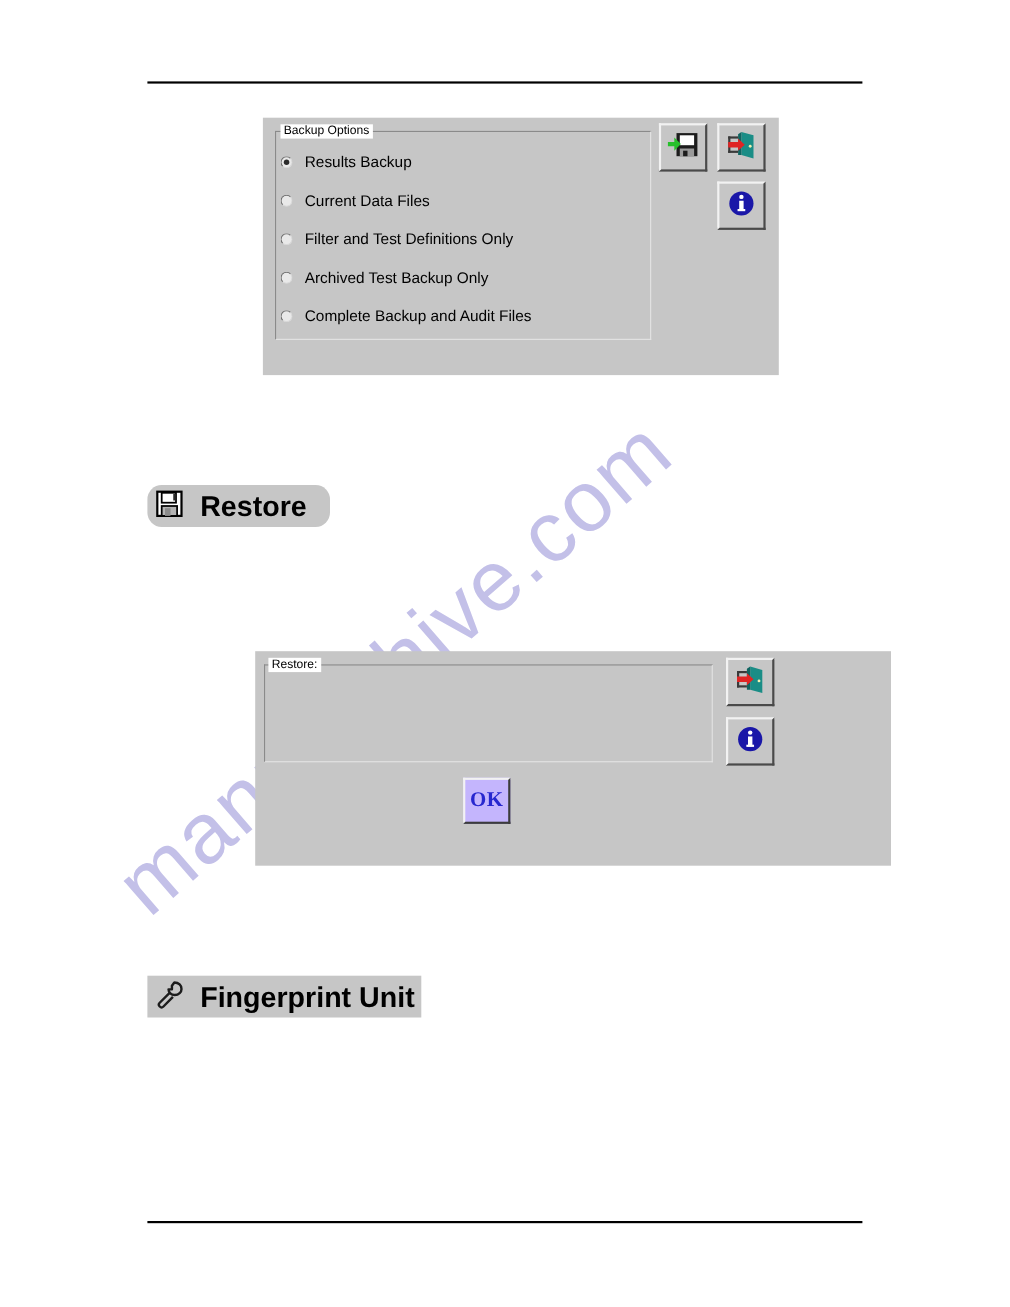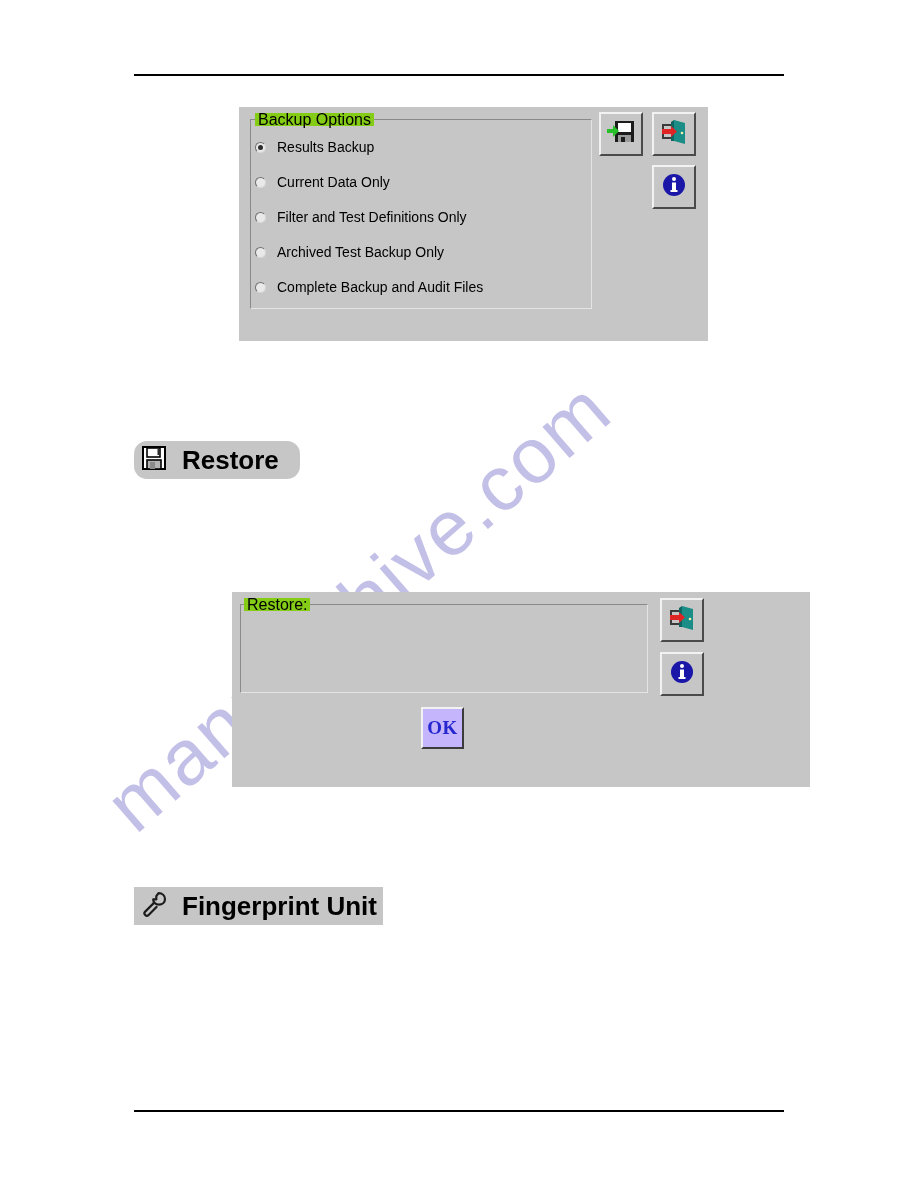--- a/index.html
+++ b/index.html
@@ -61,23 +61,23 @@
   }
   .group-box {
     position: absolute;
     border: 1px solid #8a8a8a;
     border-right-color: #e4e4e4;
     border-bottom-color: #e4e4e4;
     background: transparent;
   }
   .group-title {
     position: absolute;
-    background: #84cc16;
+    background: #ffffff;
     padding: 0 3px;
-    font-size: 16px;
+    font-size: 11px;
     color: #000;
     line-height: 13px;
   }
 
   .tool-btn {
     position: absolute;
     background: #c6c6c6;
     border-top: 2px solid #f2f2f2;
     border-left: 2px solid #f2f2f2;
     border-right: 2px solid #4a4a4a;
@@ -182,21 +182,21 @@
   <div class="group-box" id="backup-groupbox" style="left:11px; top:12px; width:340px; height:188px;"></div>
   <div class="group-title" id="backup-group-title" style="left:16px; top:6px;">Backup Options</div>
 
   <div class="radio-row" style="left:16px; top:31px;">
     <span class="radio-mark checked"></span>
     <span class="radio-label">Results Backup</span>
   </div>
 
   <div class="radio-row" style="left:16px; top:66px;">
     <span class="radio-mark"></span>
-    <span class="radio-label">Current Data Only</span>
+    <span class="radio-label">Current Data Files</span>
   </div>
 
   <div class="radio-row" style="left:16px; top:101px;">
     <span class="radio-mark"></span>
     <span class="radio-label">Filter and Test Definitions Only</span>
   </div>
 
   <div class="radio-row" style="left:16px; top:136px;">
     <span class="radio-mark"></span>
     <span class="radio-label">Archived Test Backup Only</span>

